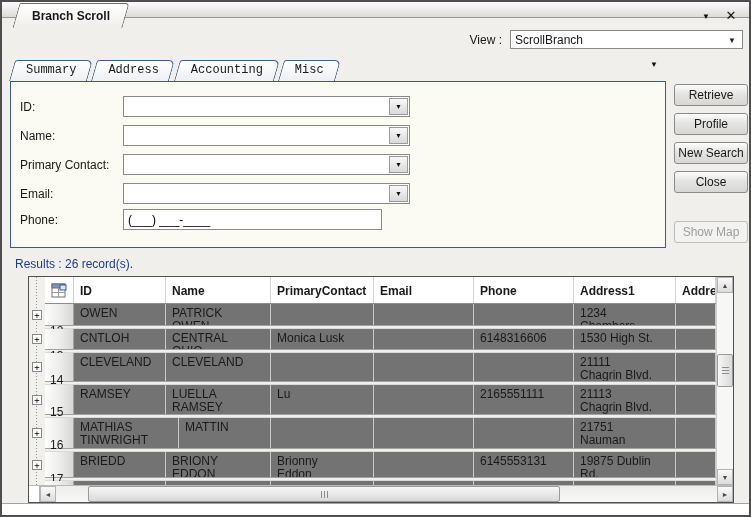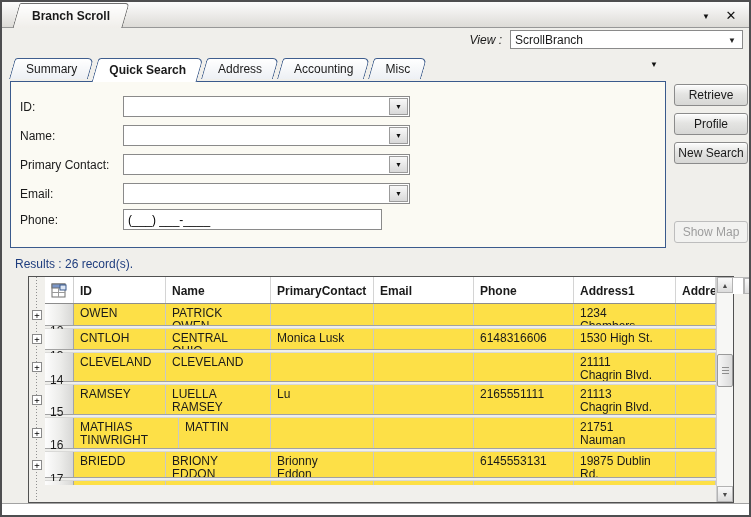--- a/index.html
+++ b/index.html
@@ -6,45 +6,45 @@
   html,body { background:#cfcfcf; }
   body { font-family: "Liberation Sans","DejaVu Sans",sans-serif; font-size:12px; color:#1a1a1a; }
 
   #window {
     position:relative; width:751px; height:517px;
     border:2px solid #4e4e50; background:#f0efeb; overflow:hidden;
   }
 
   
   .titlebar {
-    position:absolute; left:0; top:0; width:747px; height:26px;
+    position:absolute; left:0; top:0; width:747px; height:16px;
     background:linear-gradient(#fcfcfc,#dddbd7);
     border-bottom:1px solid #979797;
   }
   .title-tab { position:absolute; left:14px; top:1px; height:25px; padding:0 16px; display:flex; align-items:center; z-index:3; }
   .title-tab .tab-bg {
     position:absolute; inset:0; transform:skewX(-16deg);
     background:linear-gradient(#ffffff,#f0eeea);
     border:1px solid #6f6f6f; border-bottom:none; border-radius:2px 4px 0 0;
   }
   .title-tab .tab-label { position:relative; font-weight:bold; }
   .win-ctl { position:absolute; top:4px; width:18px; height:18px; display:flex; align-items:center; justify-content:center; cursor:default; color:#111; }
   .win-menu { right:34px; font-size:8px; padding-top:3px; }
   .win-close { right:9px; font-weight:bold; font-size:13px; }
 
   
-  .view-label { position:absolute; left:448px; top:31px; width:52px; text-align:right;font-style:italic; }
+  .view-label { position:absolute; left:448px; top:31px; width:52px; text-align:right; }
   .view-combo {
     position:absolute; left:508px; top:28px; width:233px; height:19px;
     background:#fff; border:1px solid #8a8a8a; display:flex; align-items:center; padding:0 20px 0 4px;
   }
   .view-combo .arrow { position:absolute; right:6px; top:5px; font-size:8px; color:#222; }
 
   
-  .tabs { position:absolute; left:10px; top:56px; height:24px; display:flex; align-items:flex-start; z-index:4; }
+  .tabs { position:absolute; left:10px; top:56px; height:24px; display:flex; align-items:center; z-index:4;font-family:Liberation Mono, monospace; }
   .tab { position:relative; height:21px; padding:0 14px; display:flex; align-items:center; margin-right:4px; cursor:default; }
   .tab .tab-bg {
     position:absolute; inset:0; transform:skewX(-16deg);
     background:linear-gradient(#ffffff,#edf0f4);
     border:1px solid #3f5e8e; border-bottom:none; border-radius:3px 6px 0 0;
   }
   .tab .tab-label { position:relative; }
   .tab.selected { height:24px; z-index:6; }
   .tab.selected .tab-bg { background:#fff; }
   .tab.selected .tab-label { font-weight:bold; }
@@ -74,36 +74,36 @@
     box-shadow: inset 0 1px 0 #ffffff;
     font:12px "Liberation Sans","DejaVu Sans",sans-serif; text-align:center; line-height:20px; cursor:default;
   }
   .btn.disabled { color:#9d9d9d; background:#f2f2f0; border-color:#bdbdbd; box-shadow:none; }
 
   
   .results-label { position:absolute; left:13px; top:255px; color:#1e3d7e; }
 
   .grid {
     position:absolute; left:26px; top:274px; width:706px; height:227px;
-    border:1px solid #515151; background:#fff; display:flex; flex-direction:row;
+    border:1px solid #515151; background:#fff; display:flex; flex-direction:column;
   }
   .grid-main { display:flex; flex:1; min-height:0; }
   .grid-content { width:687px; position:relative; background:#f1f0ec; padding-left:16px; overflow:hidden; }
   .dotline { position:absolute; left:7px; top:0; bottom:0; width:1px;
     background-image:repeating-linear-gradient(to bottom,#8f8f8f 0 1px,transparent 1px 3px); }
 
   .grid-header { display:flex; height:27px; background:#fff; border-bottom:1px solid #8d8d8d; }
   .hdr-num { width:29px; display:flex; align-items:center; justify-content:center; border-right:1px solid #cfcfcf; background:#fff; }
   .hdr-cell { font-weight:bold; padding:7px 0 0 6px; border-right:1px solid #d4d4d4; overflow:hidden; white-space:nowrap; background:#fff; }
 
   .c0{width:92px}.c1{width:105px}.c2{width:103px}.c3{width:100px}.c4{width:100px}.c5{width:102px}.c6{flex:1}
 
   .grid-row { display:flex; position:relative; }
   .rownum { width:29px; background:linear-gradient(to right,#fdfdfd,#ececea 55%,#d7d7d5); border-right:1px solid #a5a5a5; padding:20px 0 0 5px; }
-  .cell { background:#fde047; border-right:1px solid #c8c8c8; padding:3px 22px 0 6px; overflow:hidden; line-height:13px; }
+  .cell { background:#737373; border-right:1px solid #c8c8c8; padding:3px 22px 0 6px; overflow:hidden; line-height:13px; }
   .expander {
     position:absolute; left:-13px; top:50%; margin-top:-5px; width:10px; height:10px;
     background:#fff; border:1px solid #8a8a8a; color:#000;
     font:9px/8px "DejaVu Sans Mono",monospace; text-align:center; cursor:default; z-index:2;
   }
   .row-sep { height:4px; background:linear-gradient(to bottom,#a2a2a2 0 1px,#efefec 1px 3px,#d9d9d7 3px 4px); }
   .partial .cell, .partial .rownum { padding-top:0; }
 
   
   .vscroll { width:17px; background:#f5f5f3; border-left:1px solid #cfcfcf; display:flex; flex-direction:column; }
@@ -145,24 +145,20 @@
   <div class="view-combo">
     <span>ScrollBranch</span>
     <span class="arrow">▼</span>
   </div>
 
   <div class="tabs">
     <div class="tab">
       <i class="tab-bg"></i>
       <span class="tab-label">Summary</span>
     </div>
-    <div class="tab selected">
-      <i class="tab-bg"></i>
-      <span class="tab-label">Quick Search</span>
-    </div>
     <div class="tab">
       <i class="tab-bg"></i>
       <span class="tab-label">Address</span>
     </div>
     <div class="tab">
       <i class="tab-bg"></i>
       <span class="tab-label">Accounting</span>
     </div>
     <div class="tab">
       <i class="tab-bg"></i>
@@ -202,20 +198,21 @@
     </div>
     <div class="form-row" style="top:127px">
       <span class="form-label">Phone:</span>
       <input class="phone-input" value="(___) ___-____" style="">
     </div>
   </div>
 
   <div class="btn" style="top:82px">Retrieve</div>
   <div class="btn" style="top:111px">Profile</div>
   <div class="btn" style="top:140px">New Search</div>
+  <div class="btn" style="top:169px">Close</div>
   <div class="btn disabled" style="top:219px">Show Map</div>
 
   <span class="results-label">Results : 26 record(s).</span>
 
   <div class="grid">
     <div class="grid-main">
       <div class="grid-content">
         <i class="dotline"></i>
 
         <div class="grid-header">

